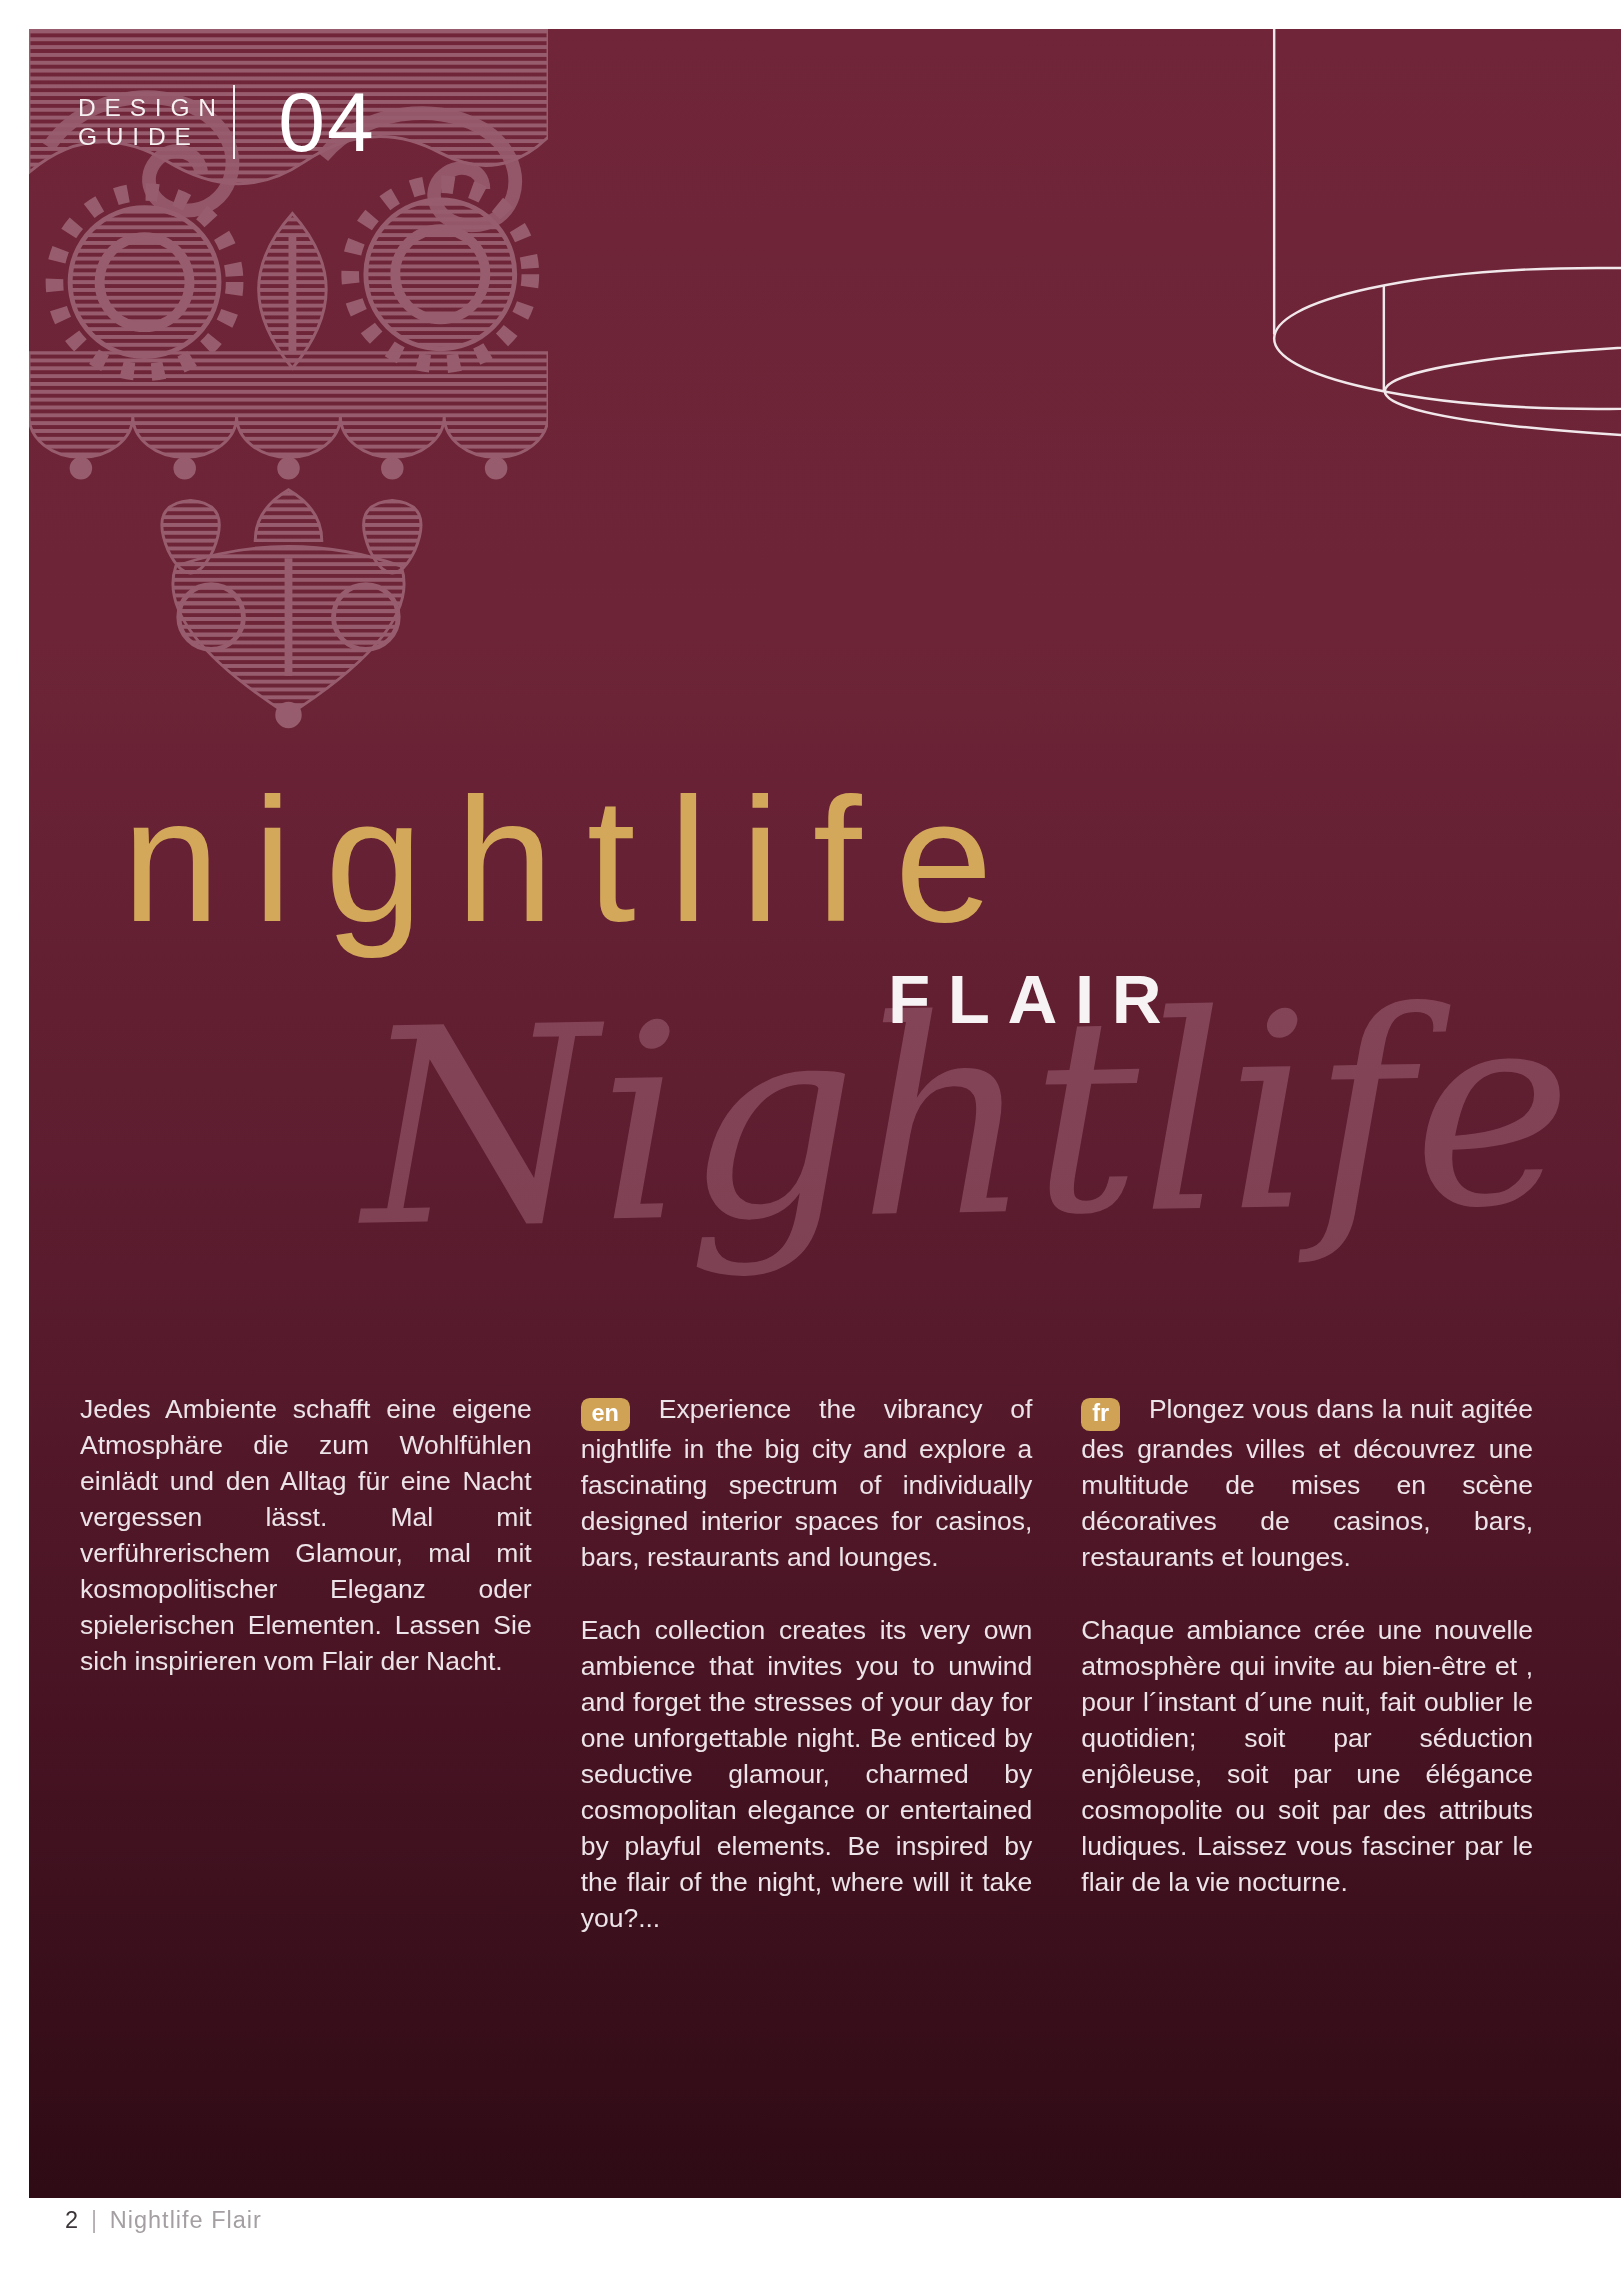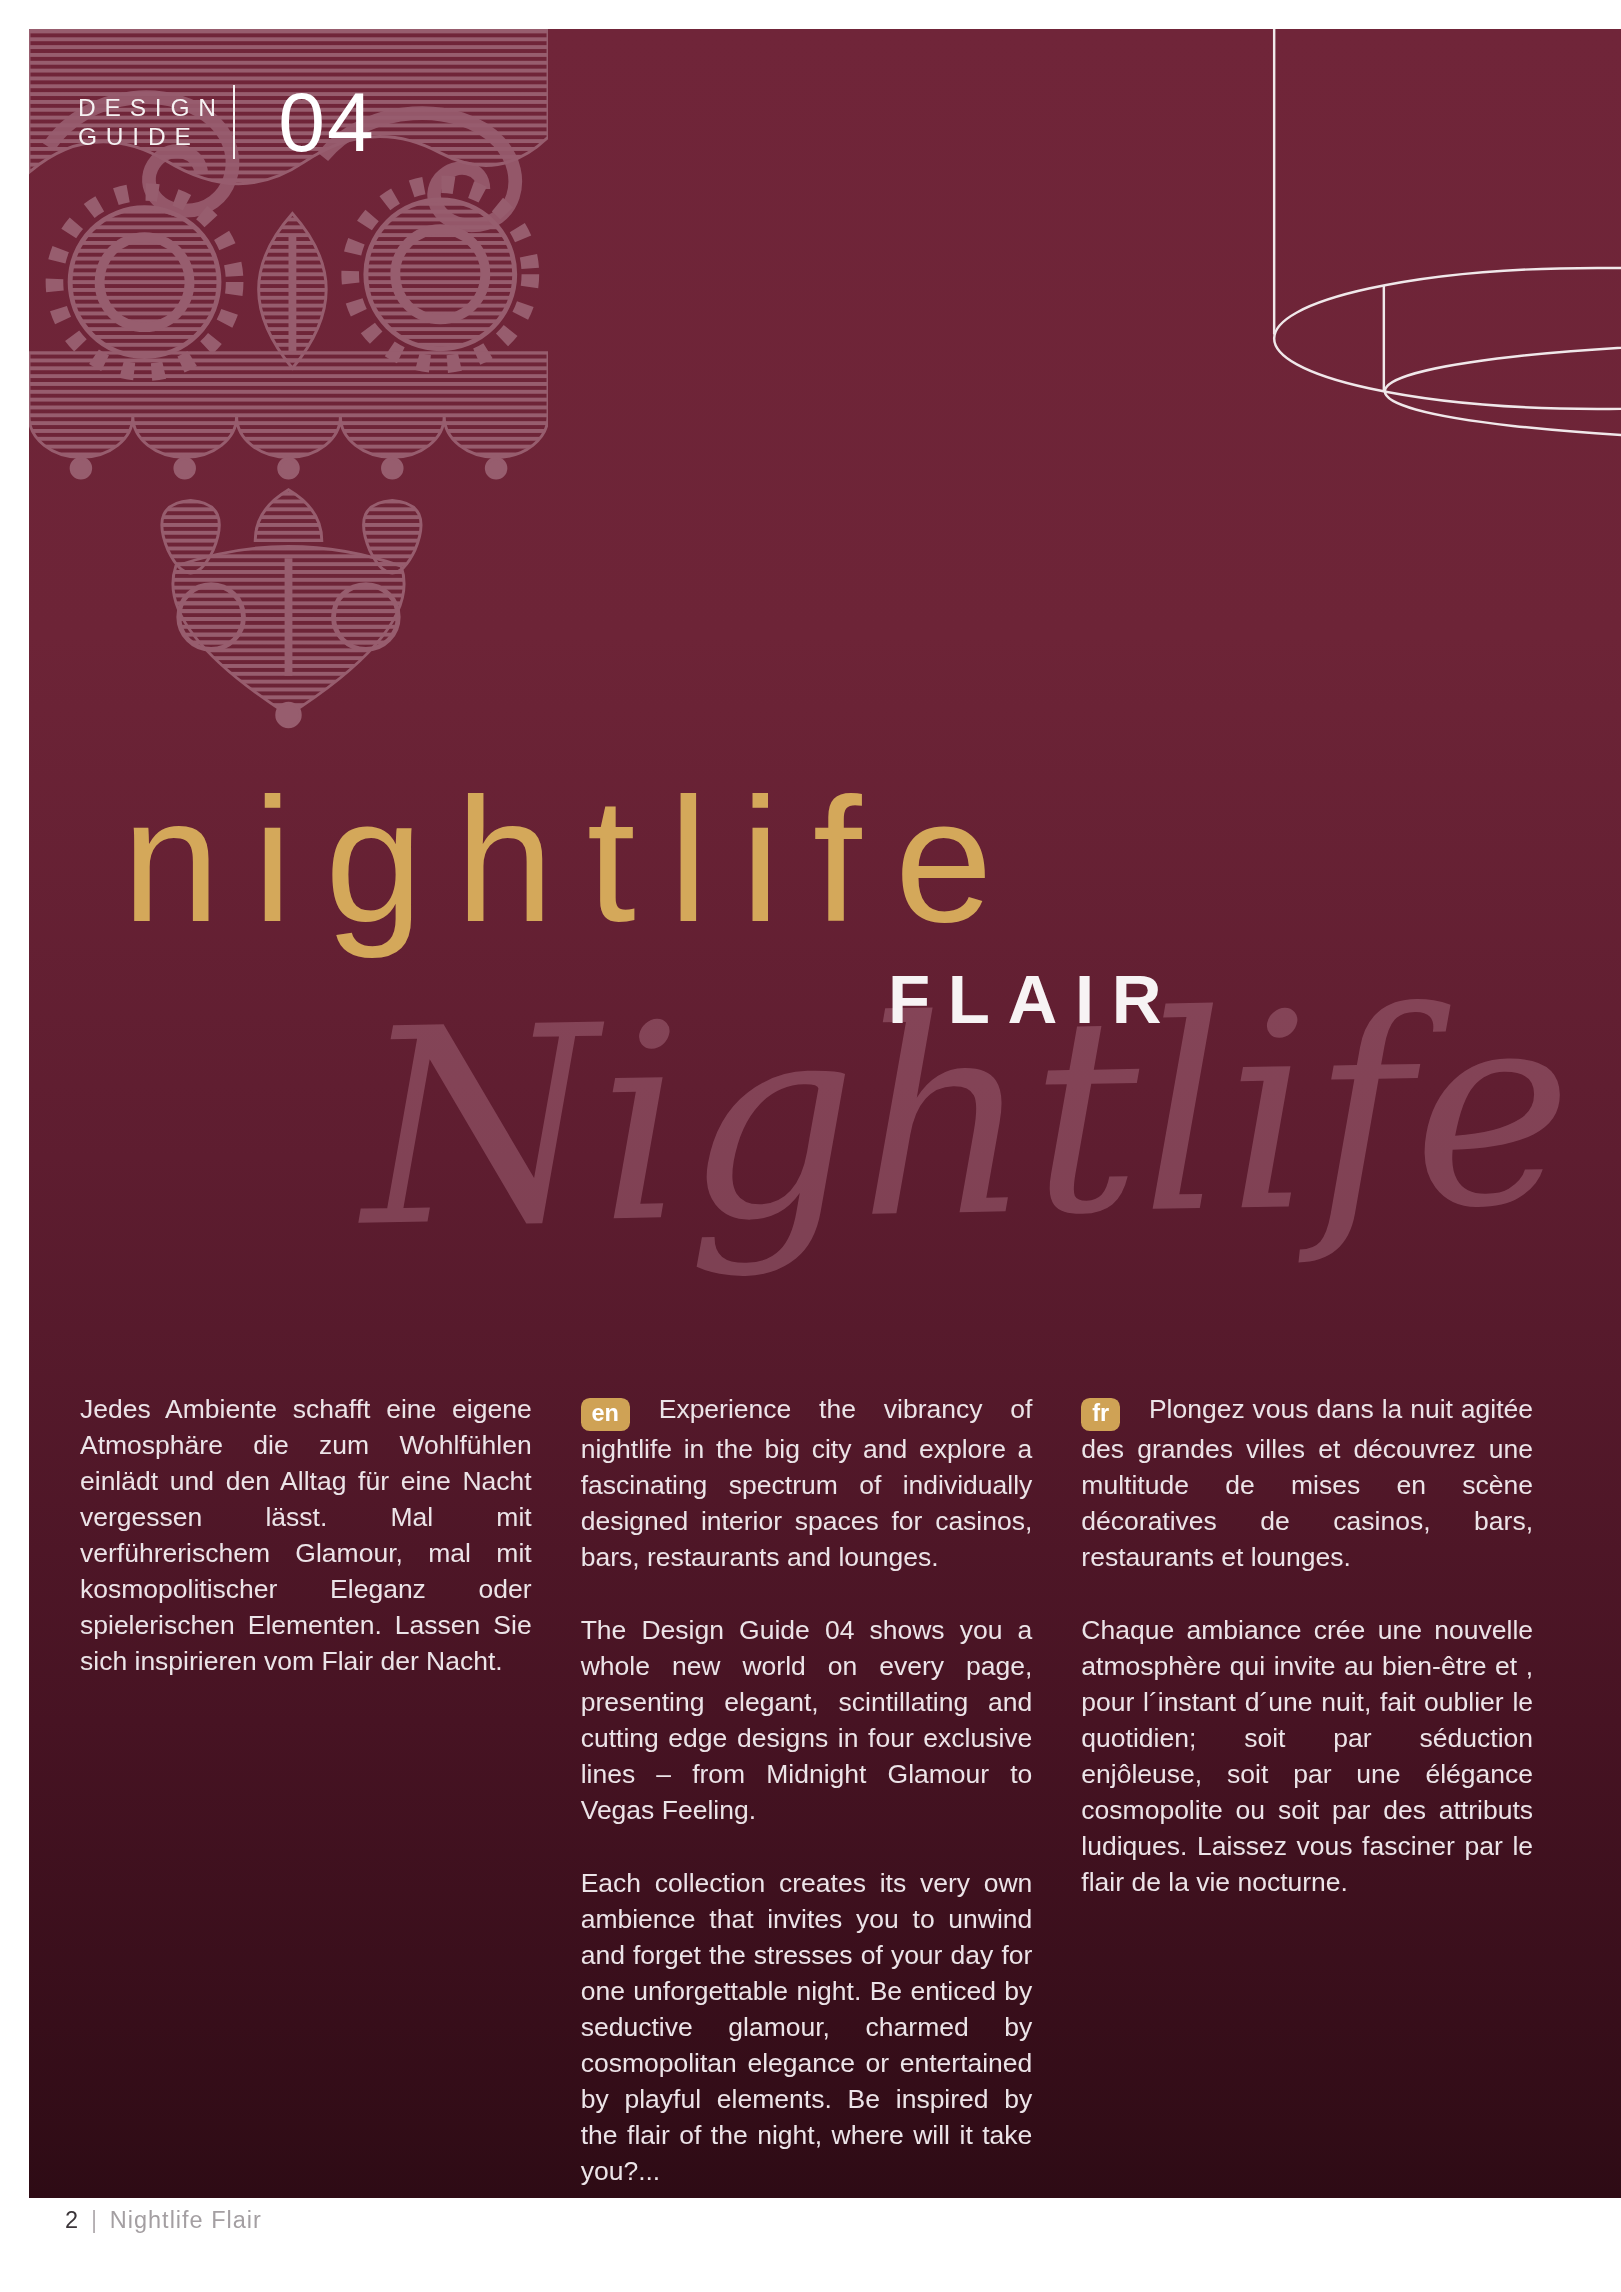--- a/index.html
+++ b/index.html
@@ -178,21 +178,20 @@
     <div class="title-sub">FLAIR</div>
 
     <div class="columns">
 
       <div class="col">
         <p><span>Jedes Ambiente schafft eine eigene Atmosphäre die zum Wohlfühlen einlädt und den Alltag für eine Nacht vergessen lässt. Mal mit verführerischem Glamour, mal mit kosmopolitischer Eleganz oder spielerischen Elementen. Lassen Sie sich inspirieren vom Flair der Nacht.</span></p>
       </div>
 
       <div class="col">
         <p><span class="lang-badge">en</span><span>Experience the vibrancy of nightlife in the big city and explore a fascinating spectrum of individually designed interior spaces for casinos, bars, restaurants and lounges.</span></p>
-        <p><span>The Design Guide 04 shows you a whole new world on every page, presenting elegant, scintillating and cutting edge designs in four exclusive lines – from Midnight Glamour to Vegas Feeling.</span></p>
         <p><span>Each collection creates its very own ambience that invites you to unwind and forget the stresses of your day for one unforgettable night. Be enticed by seductive glamour, charmed by cosmopolitan elegance or entertained by playful elements. Be inspired by the flair of the night, where will it take you?...</span></p>
       </div>
 
       <div class="col">
         <p><span class="lang-badge">fr</span><span>Plongez vous dans la nuit agitée des grandes villes et découvrez une multitude de mises en scène décoratives de casinos, bars, restaurants et lounges.</span></p>
         <p><span>Chaque ambiance crée une nouvelle atmosphère qui invite au bien-être et , pour l´instant d´une nuit, fait oublier le quotidien; soit par séduction enjôleuse, soit par une élégance cosmopolite ou soit par des attributs ludiques. Laissez vous fasciner par le flair de la vie nocturne.</span></p>
       </div>
 
     </div>
   </div>

